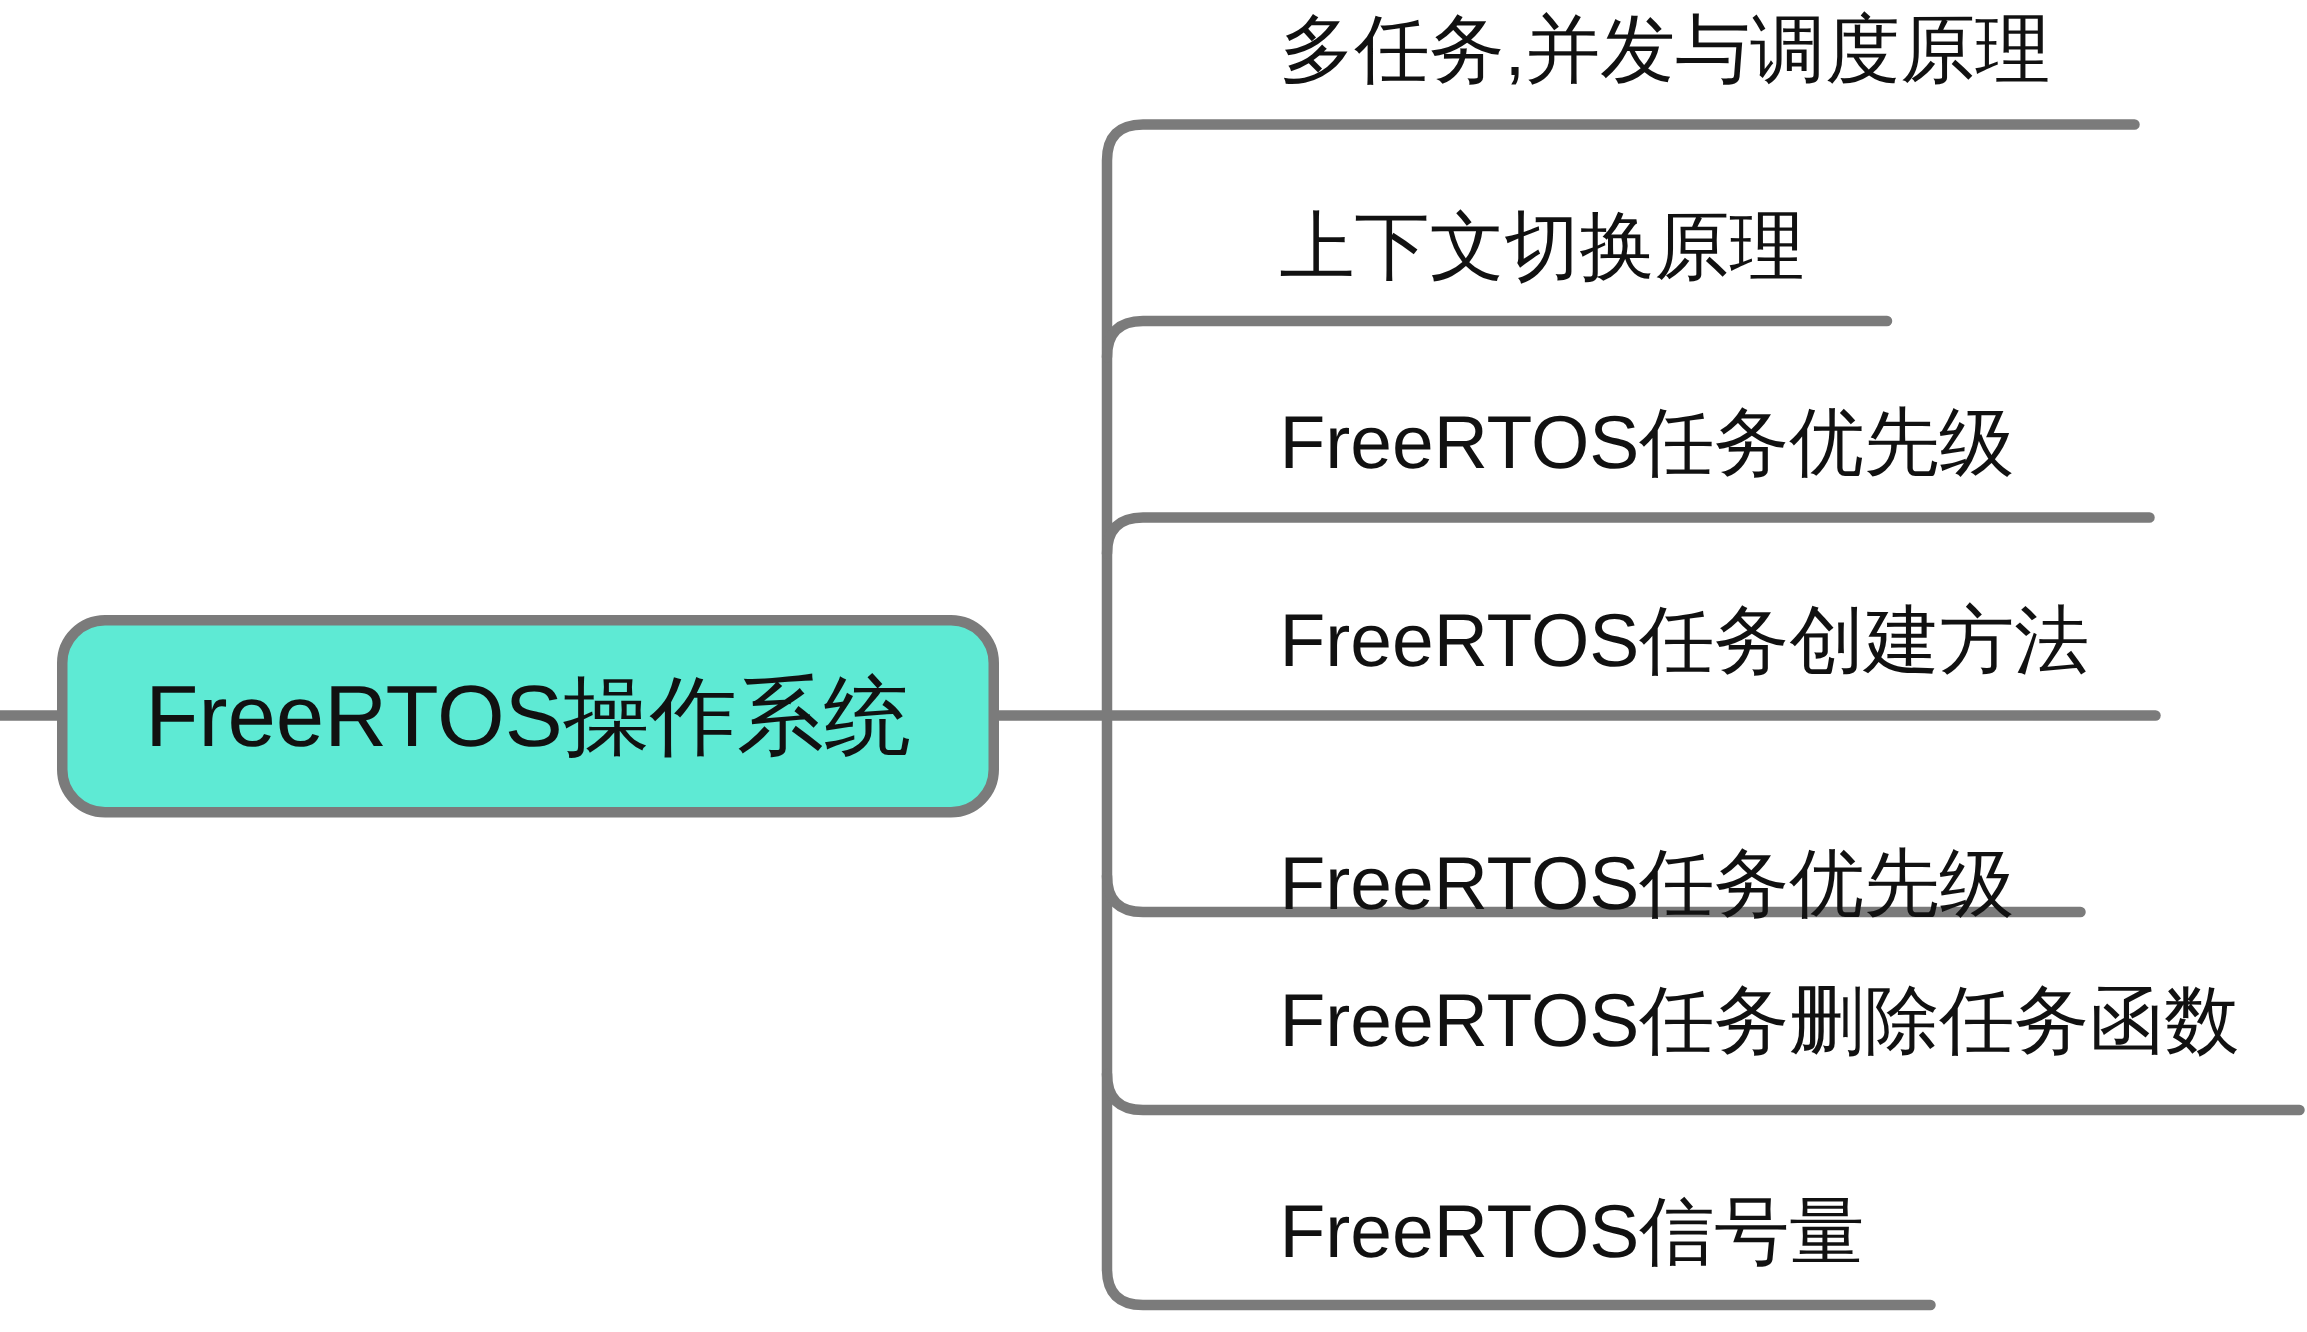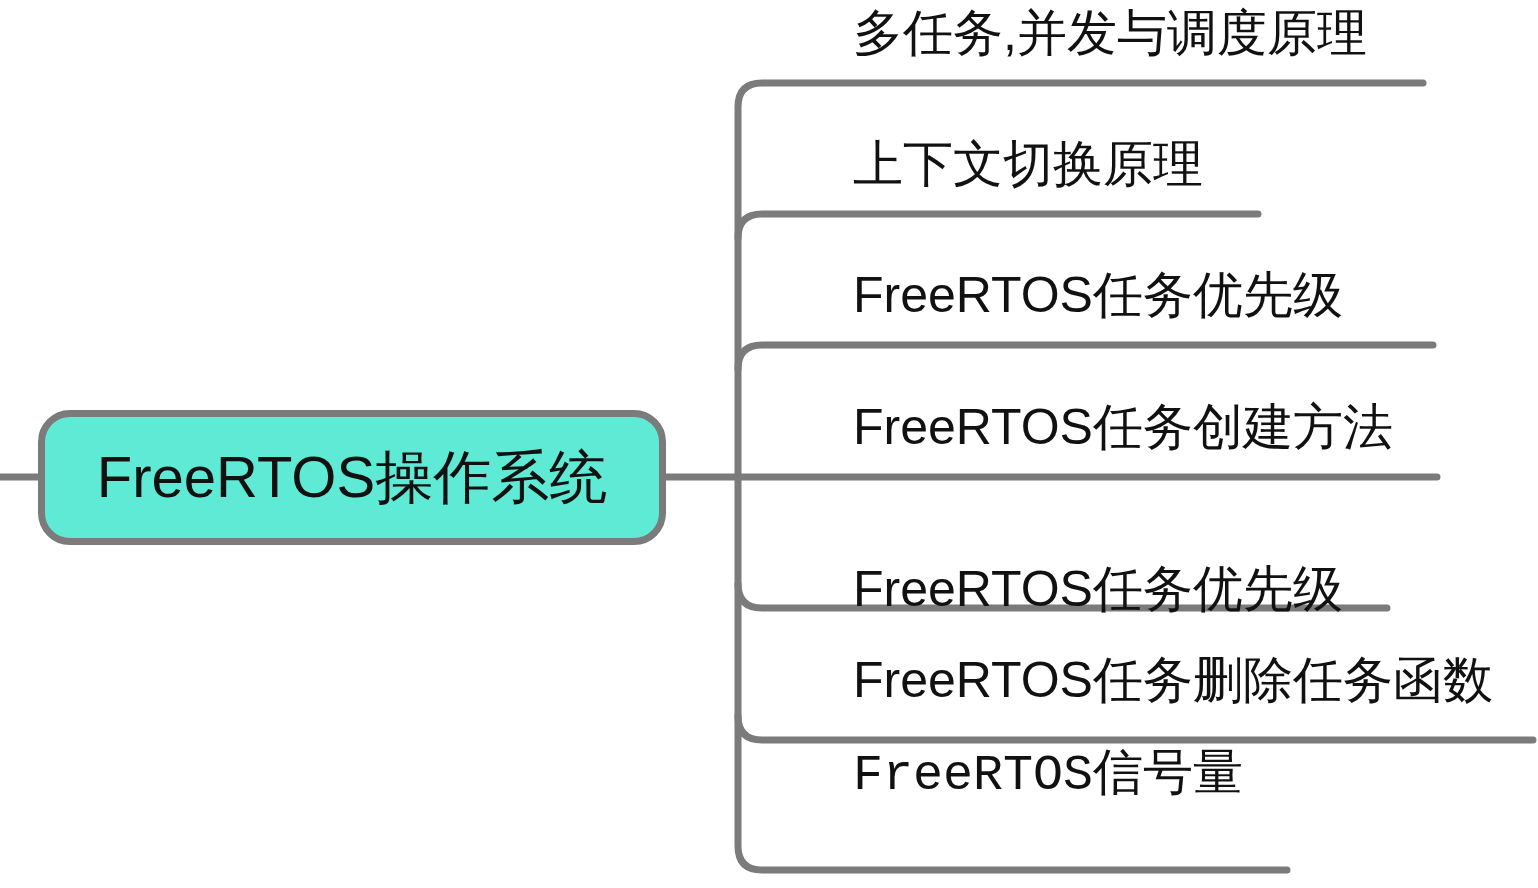--- a/index.html
+++ b/index.html
@@ -37,21 +37,21 @@
     font-size:50px;
     color:var(--text,#111111);
     white-space:nowrap;
   }
   .b1{top:5px;}
   .b2{top:136px;}
   .b3{top:267px;}
   .b4{top:399px;}
   .b5{top:561px;}
   .b6{top:652px;}
-  .b7{top:748px;font-family:Liberation Mono, monospace;}
+  .b7{top:793px;}
 </style>
 </head>
 <body>
 
 <div class="canvas" style="--line: #7b7b7b; --text: #111111; --bg: #ffffff;">
 
   <svg class="lines" viewBox="0 0 1538 888">
     <path d="M0 477 L38 477"></path>
     <path d="M666 477 L1437 477"></path>
     <path d="M1423 83 L762 83 Q738 83 738 107 L738 846 Q738 870 762 870 L1287 870"></path>

